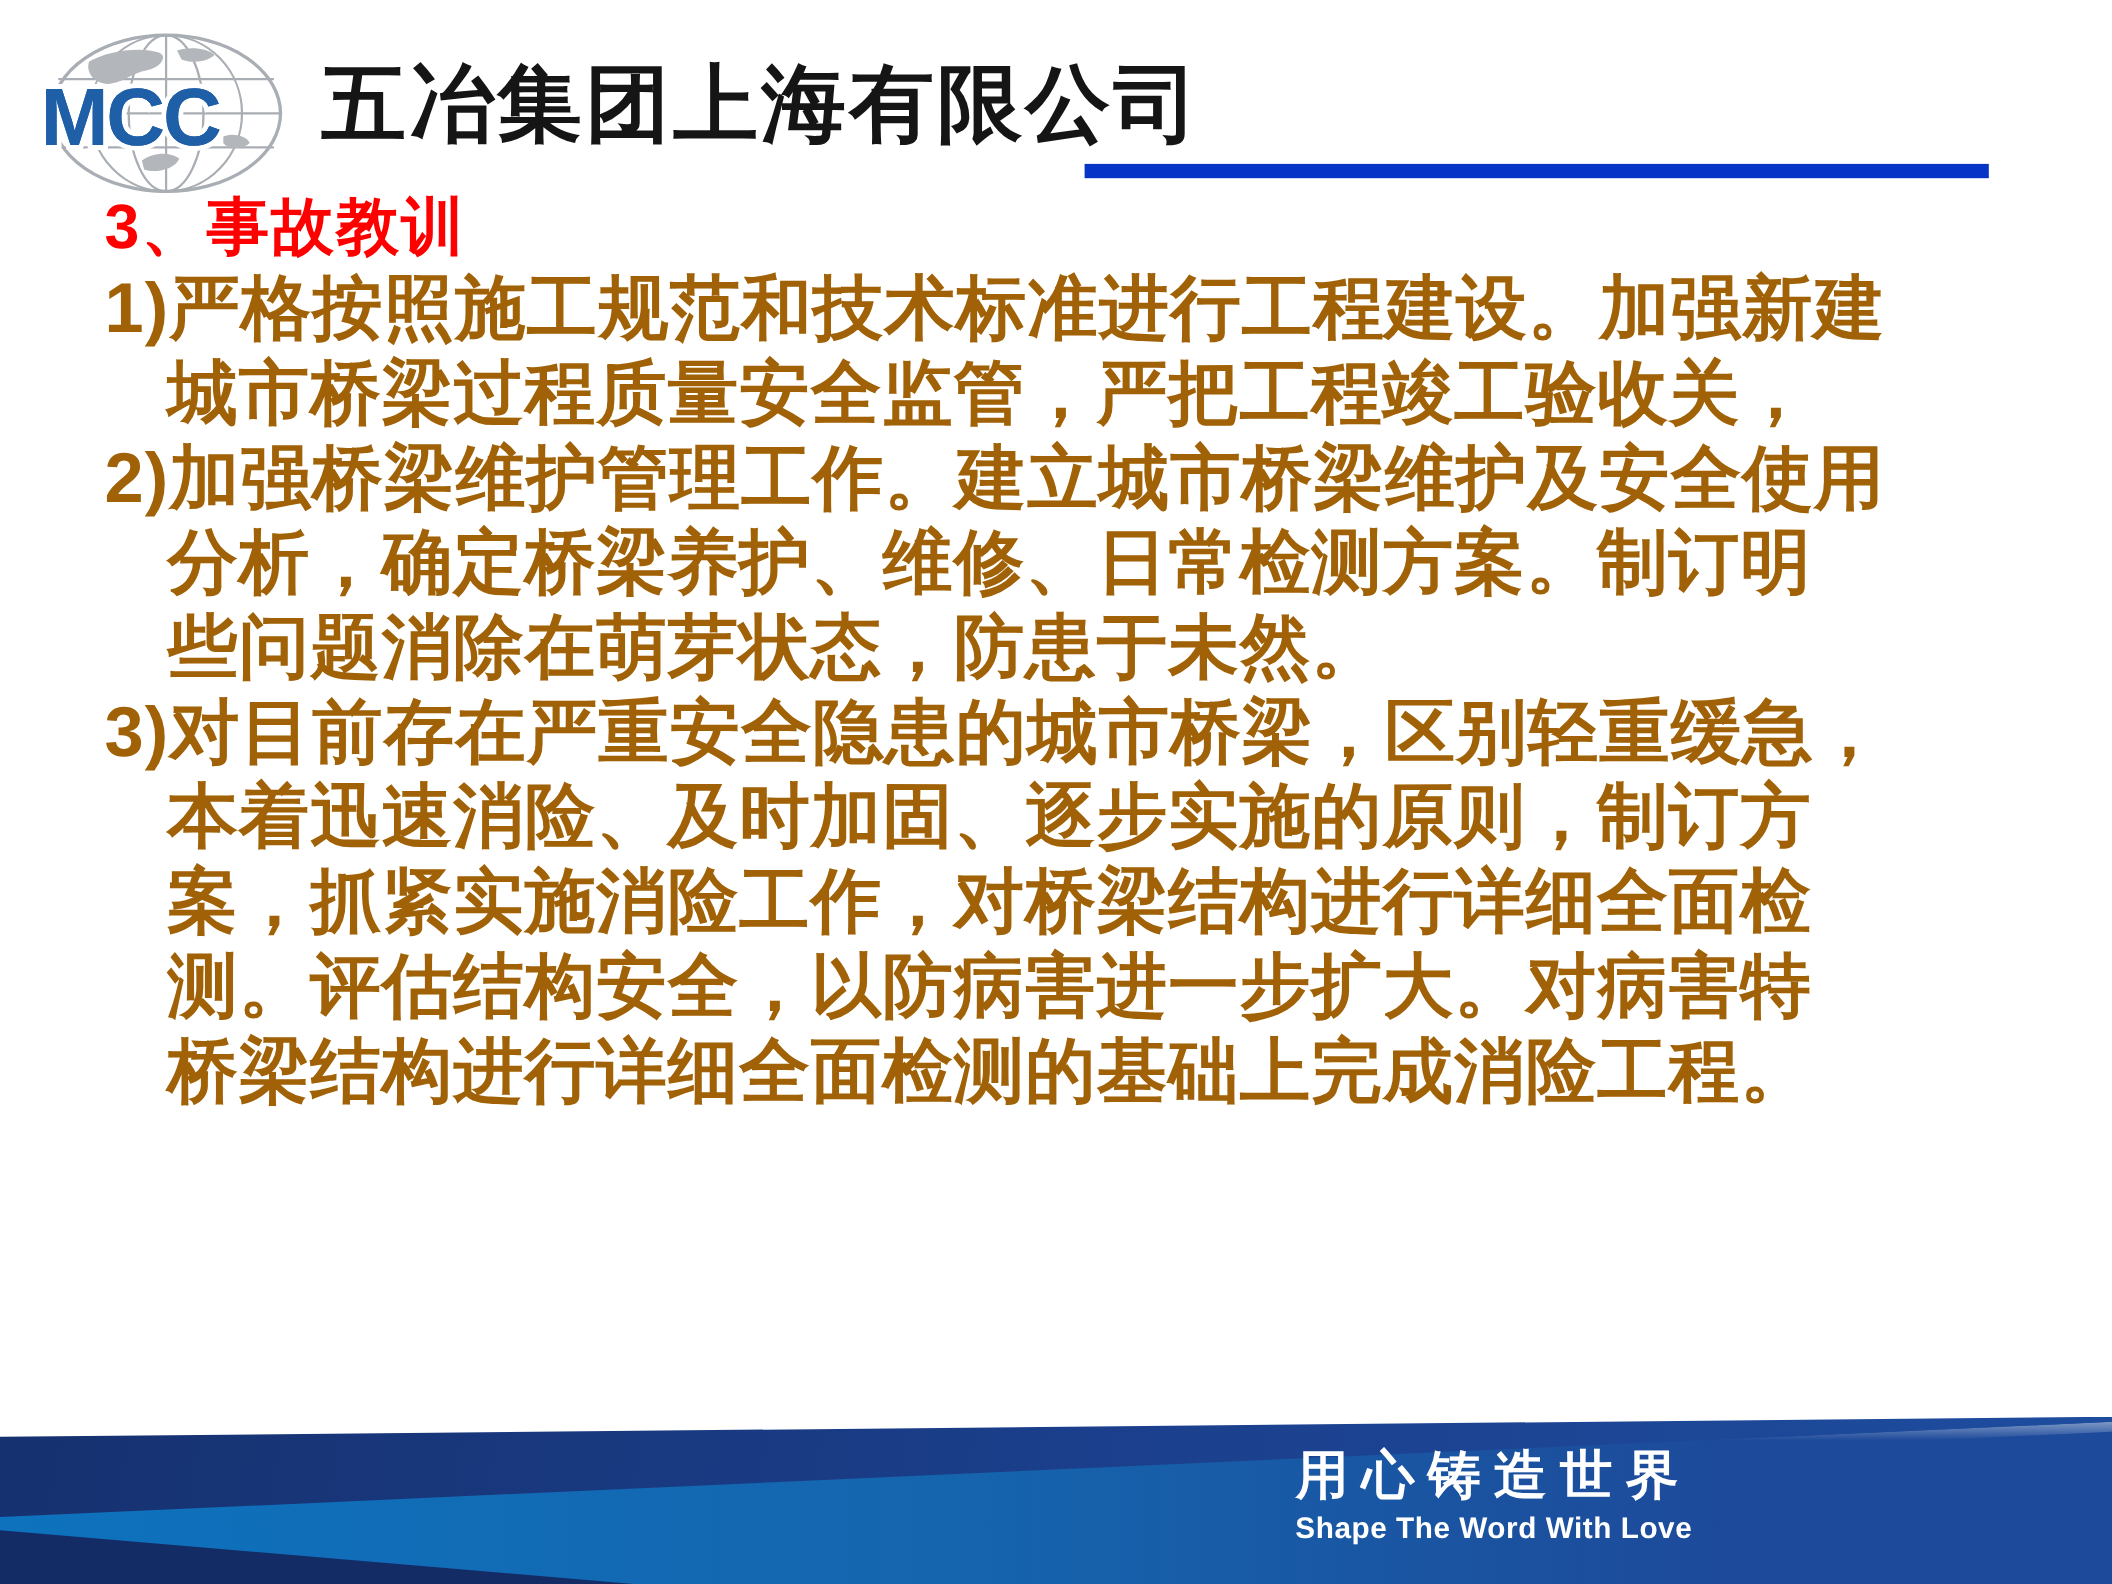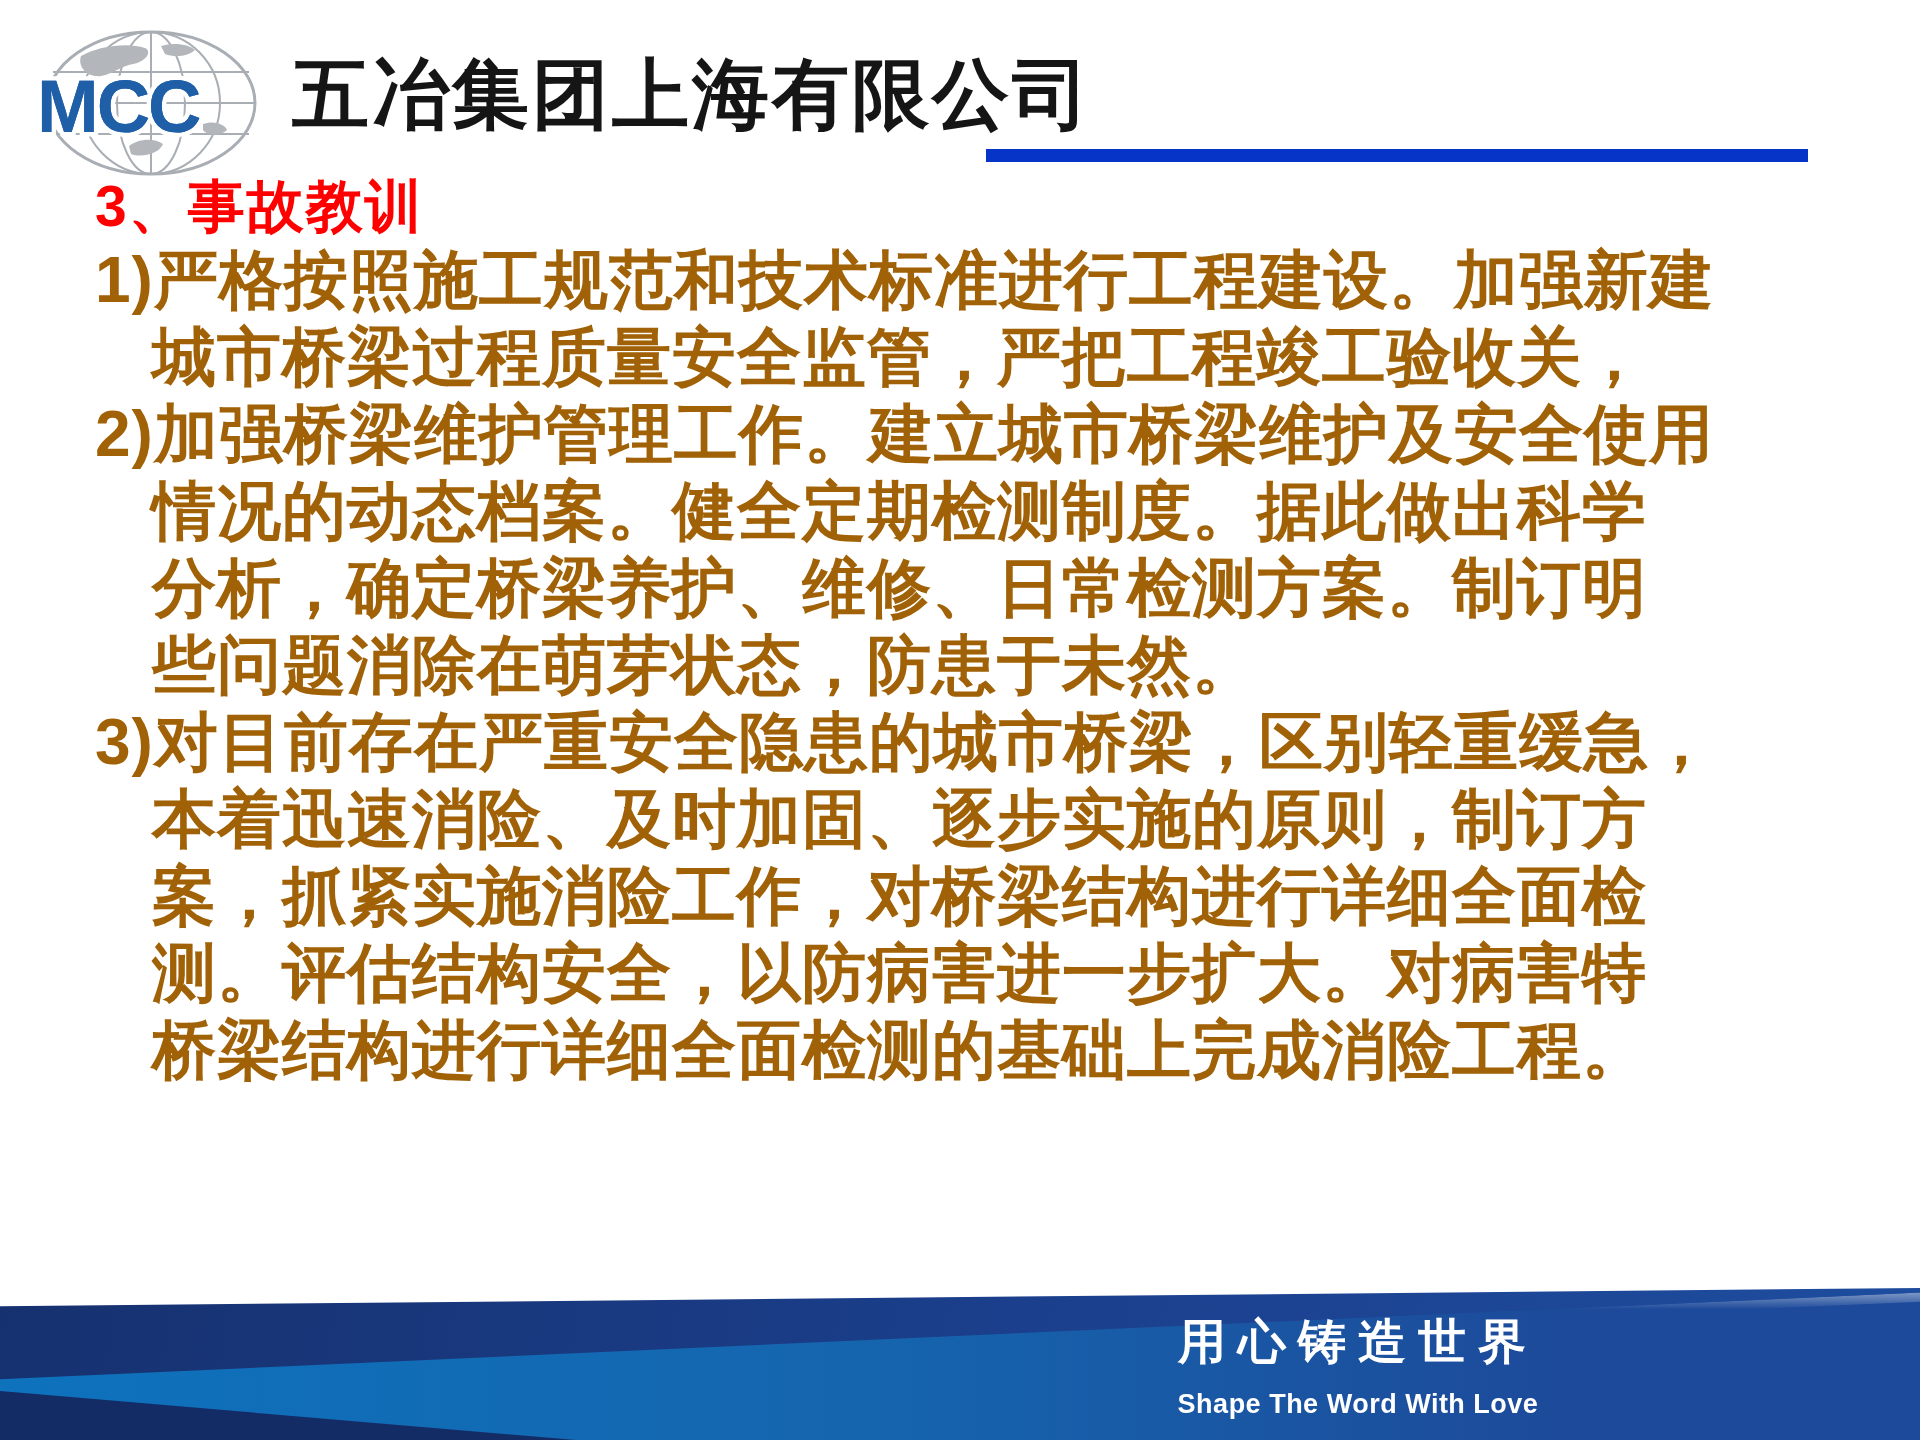--- a/index.html
+++ b/index.html
@@ -74,21 +74,21 @@
   .slogan {
     position:absolute; left:1168px; top:24px; width:380px;
     text-align:center; color:#ffffff; z-index:6;
   }
   .slogan-cn {
     font-size:48px; font-weight:700; letter-spacing:12px;
     line-height:60px; white-space:nowrap;
   }
   .slogan-en {
     font-size:27px; font-weight:700; letter-spacing:0.5px;
-    line-height:34px; white-space:nowrap;margin-top:15px;
+    line-height:34px; white-space:nowrap;
   }
 </style>
 </head>
 <body>
 
 <div class="slide">
 
   <svg class="logo" viewBox="0 0 262 150" aria-hidden="true">
     <g>
       <ellipse cx="118" cy="75" rx="104" ry="71" fill="none" stroke="#a9aeb4" stroke-width="3"></ellipse>
@@ -108,21 +108,20 @@
   </svg>
 
   <div class="company-name">五冶集团上海有限公司</div>
   <div class="header-rule"></div>
 
   <main class="content">
     <h1 class="slide-title">3、事故教训</h1>
     <div class="body-line item-start">1)严格按照施工规范和技术标准进行工程建设。加强新建</div>
     <div class="body-line">城市桥梁过程质量安全监管，严把工程竣工验收关，</div>
     <div class="body-line item-start">2)加强桥梁维护管理工作。建立城市桥梁维护及安全使用</div>
-    <div class="body-line">情况的动态档案。健全定期检测制度。据此做出科学</div>
     <div class="body-line">分析，确定桥梁养护、维修、日常检测方案。制订明</div>
     <div class="body-line">些问题消除在萌芽状态，防患于未然。</div>
     <div class="body-line item-start">3)对目前存在严重安全隐患的城市桥梁，区别轻重缓急，</div>
     <div class="body-line">本着迅速消险、及时加固、逐步实施的原则，制订方</div>
     <div class="body-line">案，抓紧实施消险工作，对桥梁结构进行详细全面检</div>
     <div class="body-line">测。评估结构安全，以防病害进一步扩大。对病害特</div>
     <div class="body-line">桥梁结构进行详细全面检测的基础上完成消险工程。</div>
   </main>
 
   <footer class="banner">

